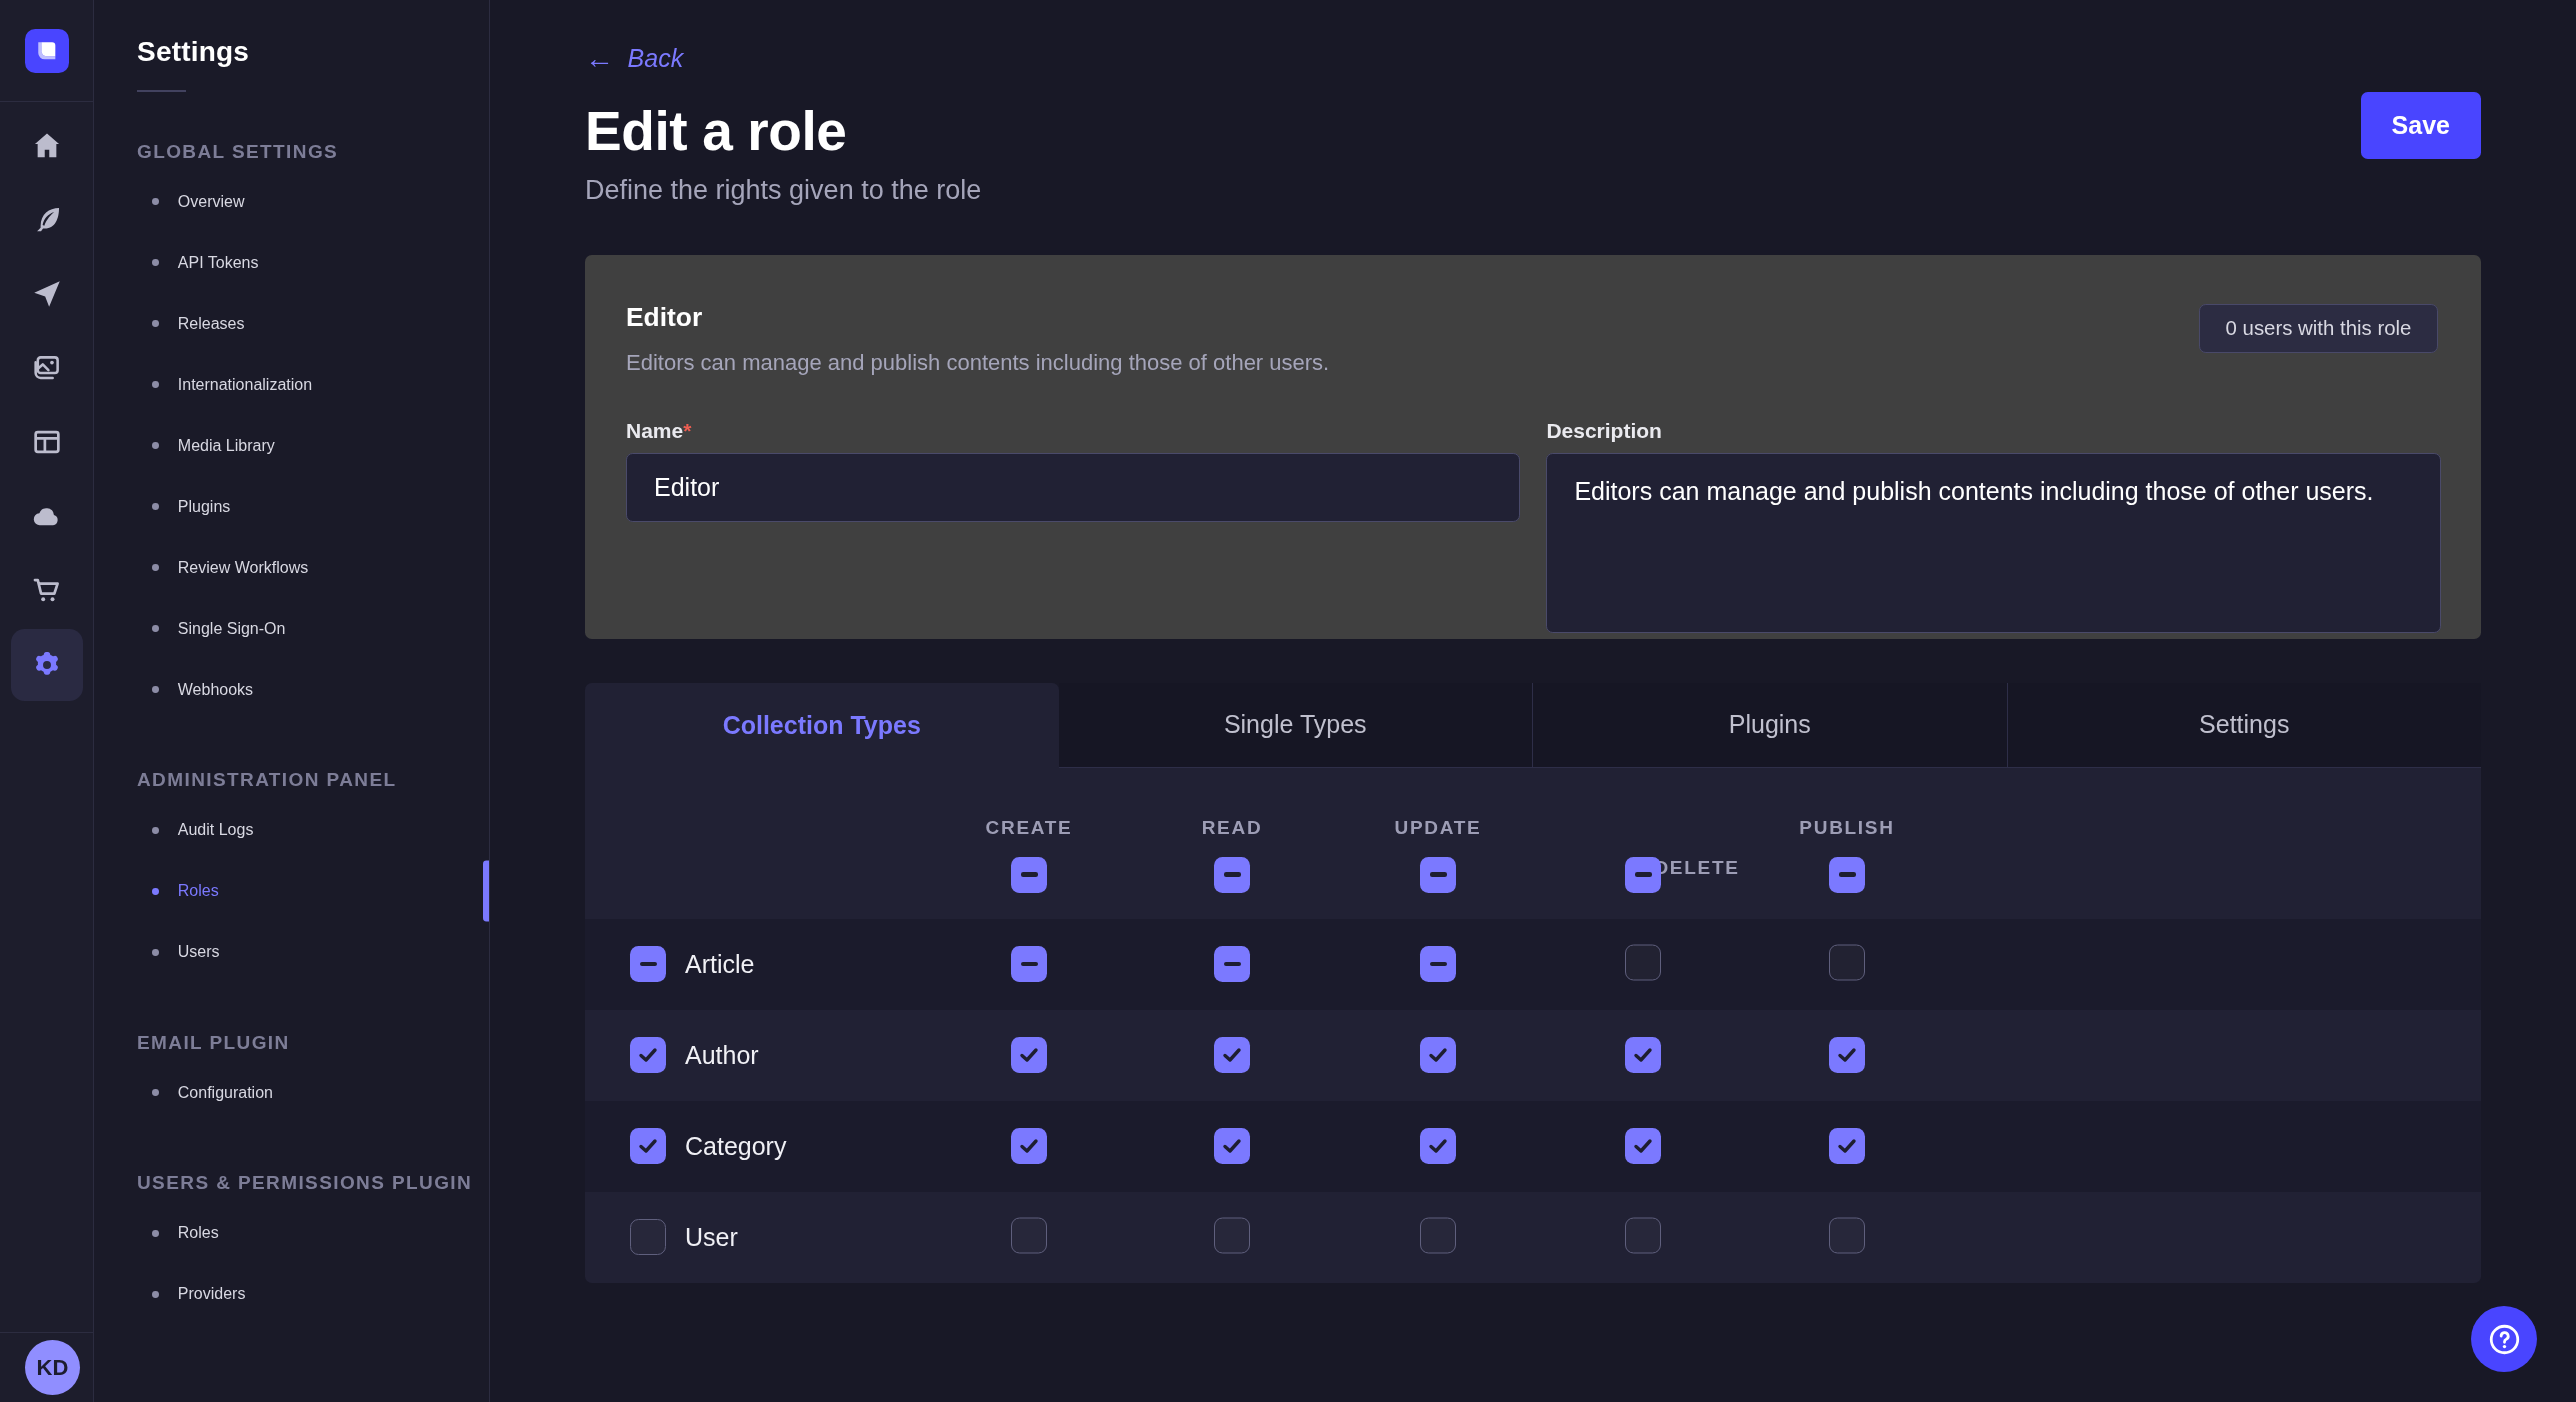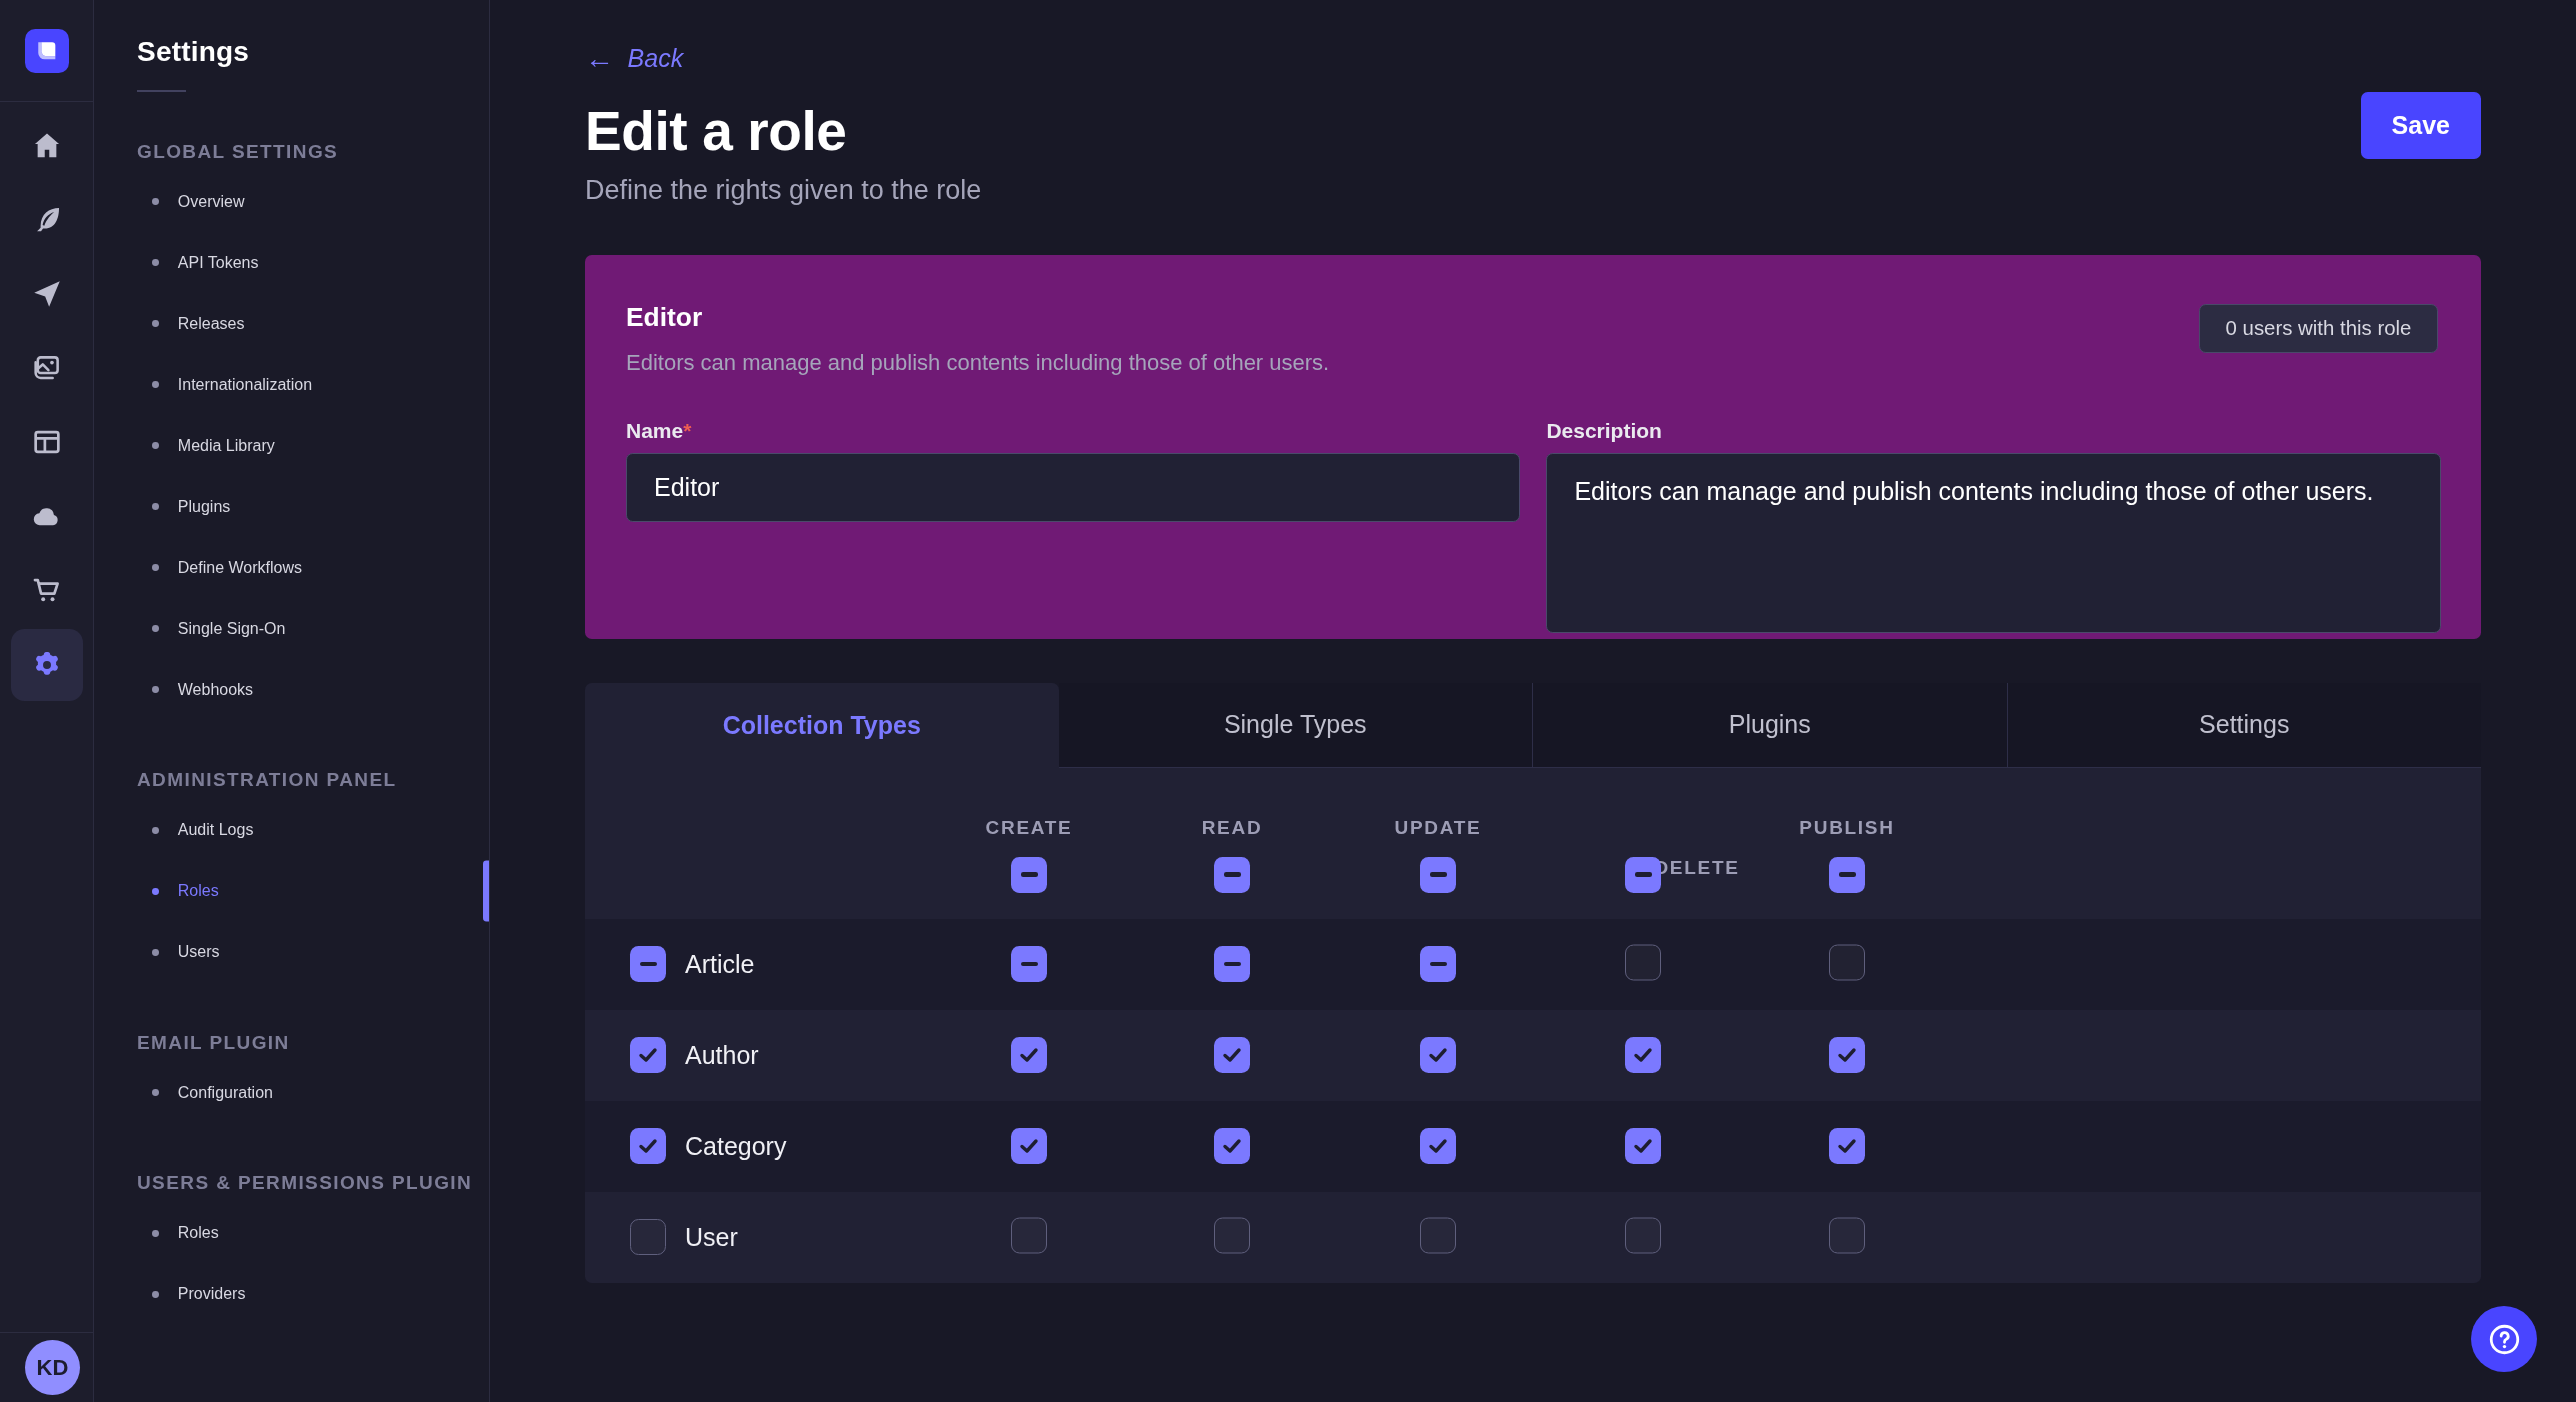--- a/index.html
+++ b/index.html
@@ -46,21 +46,21 @@
   .back-row { margin-top:44px; display:flex; align-items:center; gap:13.6px; cursor:pointer; width:max-content;}
   .back-arrow { color:#7b79ff; font-size:29px; line-height:1; }
   .back-label { color:#7b79ff; font-size:25px;font-style:italic; }
   .page-title { font-size:55px; font-weight:700; margin-top:25.6px; letter-spacing:-0.4px; }
   .page-subtitle { font-size:27px; color:#a5a5ba; margin-top:12px; }
   .save-btn { position:absolute; top:92px; right:95px; background:#4945ff; color:#fff;
     font-size:25px; font-weight:600; border:none; border-radius:6.8px; padding:0 31px; height:67px;
     cursor:pointer; font-family:inherit; }
 
   
-  .card1 { margin-top:49px; width:1896px; height:384px; background:#701a75; border-radius:6.8px;
+  .card1 { margin-top:49px; width:1896px; height:384px; background:#404040; border-radius:6.8px;
     position:relative; padding:47px 41px 0 41px; }
   .card1-heading { font-size:26.4px; font-weight:700; }
   .card1-sub { font-size:22px; color:#a5a5ba; margin-top:17px; }
   .users-badge { position:absolute; top:49px; right:43px; height:49px; padding:0 25.6px;
     background:#2c2c42; border:0.9px solid #494969; border-radius:6.8px; color:#d8d8e2;
     font-size:20.4px; display:flex; align-items:center; cursor:pointer; font-family:inherit; }
   .fields { display:grid; grid-template-columns:894px 895px; gap:26.4px; margin-top:43px; }
   .field-label { font-size:21px; font-weight:600; color:#eaeaef; }
   .req { color:#ee5e52; }
   .text-input { margin-top:10.2px; width:100%; height:69px; background:#212134;
@@ -196,21 +196,21 @@
           <li class="nav-item">
             <span class="bullet"></span>
             <span class="nav-label">Media Library</span>
           </li>
           <li class="nav-item">
             <span class="bullet"></span>
             <span class="nav-label">Plugins</span>
           </li>
           <li class="nav-item">
             <span class="bullet"></span>
-            <span class="nav-label">Define Workflows</span>
+            <span class="nav-label">Review Workflows</span>
           </li>
           <li class="nav-item">
             <span class="bullet"></span>
             <span class="nav-label">Single Sign-On</span>
           </li>
           <li class="nav-item">
             <span class="bullet"></span>
             <span class="nav-label">Webhooks</span>
           </li>
         </ul>

